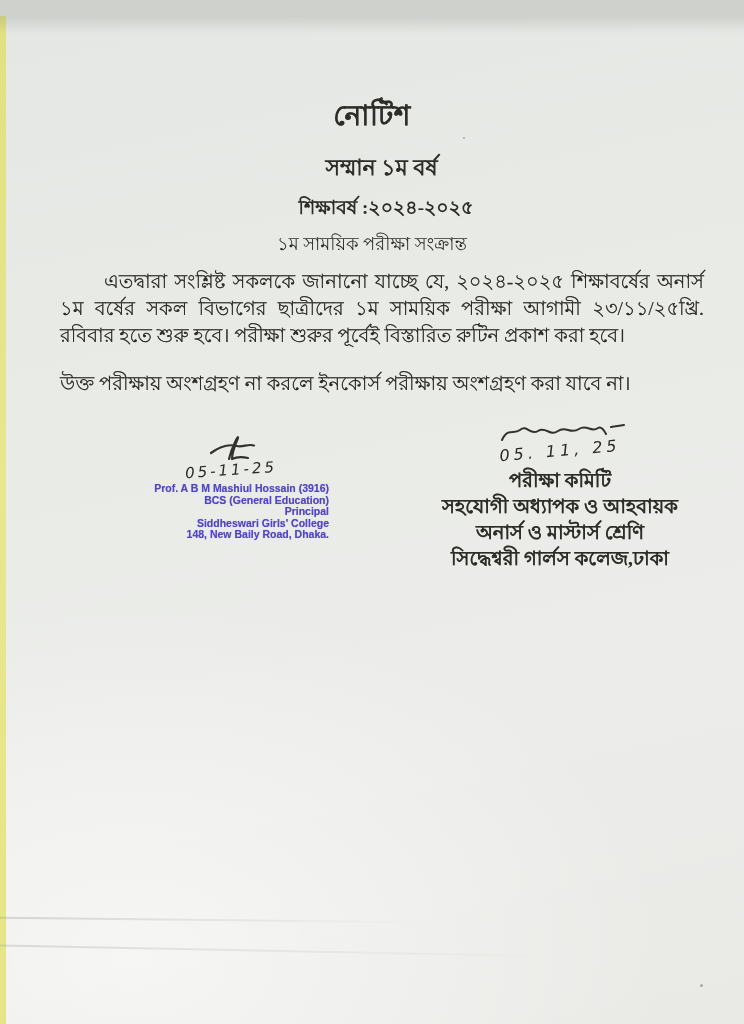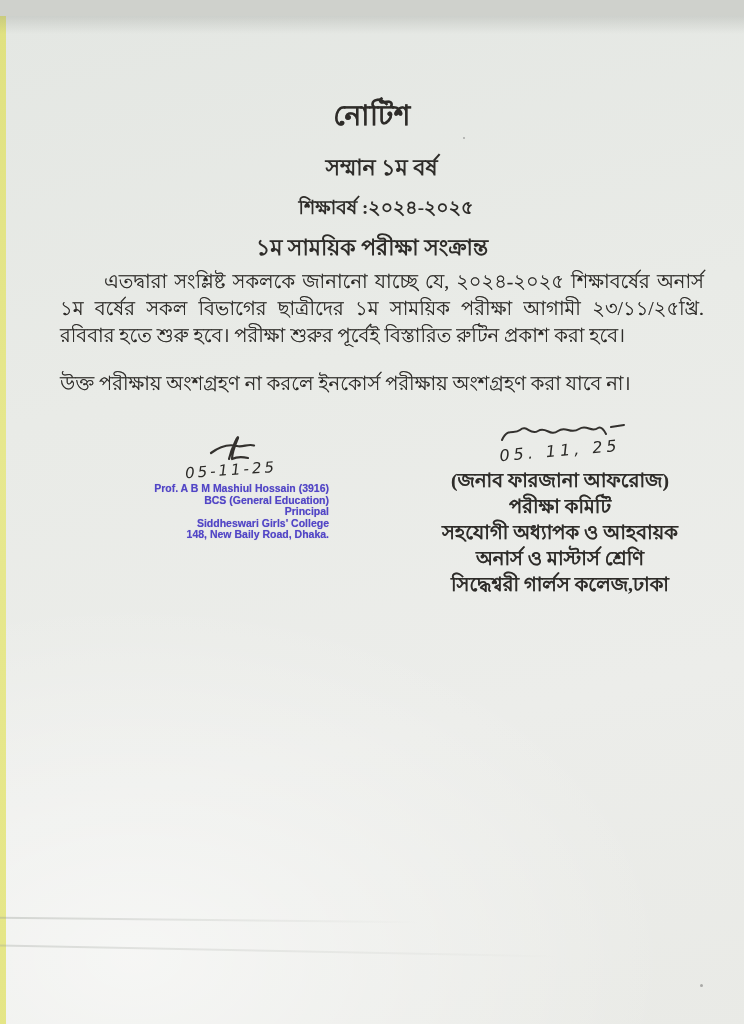--- a/index.html
+++ b/index.html
@@ -43,21 +43,21 @@
   .speck-2 { left: 463px; top: 121px; width: 2px; height: 2px; }
 
   
   .head { position: absolute; top: 78px; left: 0; right: 0; text-align: center; }
   .title {
     font-size: 28px; font-weight: 600; letter-spacing: 0.5px;
     text-shadow: 0 0 0.6px rgba(46,44,41,0.6);
   }
   .sub1 { margin-top: 9px;  font-size: 22px; font-weight: 600; padding-left: 19px; }
   .sub2 { margin-top: 6px;  font-size: 19px; font-weight: 600; padding-left: 28px; }
-  .sub3 { margin-top: 5px;  font-size: 22px; font-weight: 700; }
+  .sub3 { margin-top: 5px;  font-size: 18px; font-weight: 400; }
 
   
   .body-text {
     position: absolute; top: 252px; left: 60px; width: 644px;
     font-size: 19.5px; line-height: 27px; text-align: justify;
     text-shadow: 0 0 0.5px rgba(46,44,41,0.5);
   }
   .body-text p { margin: 0; }
   .para-1 { text-indent: 44px; margin-bottom: 21px !important; }
 
@@ -125,21 +125,20 @@
       <div>148, New Baily Road, Dhaka.</div>
     </div>
   </div>
 
   <div class="sig-right">
     <svg class="ink" width="132" height="30" viewBox="0 0 132 30" aria-hidden="true">
       <path d="M8 23 C14 10 20 18 26 13 C33 7 36 19 44 14 C52 9 56 20 64 14 C72 8 76 18 85 12 C93 7 97 16 104 11 C107 9 110 13 112 17 M117 10 L130 8"></path>
     </svg>
     <div class="hand-date">05. 11, 25</div>
     <div class="bn-lines">
-      <div>(জনাব ফারজানা আফরোজ)</div>
       <div>পরীক্ষা কমিটি</div>
       <div>সহযোগী অধ্যাপক ও আহবায়ক</div>
       <div>অনার্স ও মাস্টার্স শ্রেণি</div>
       <div>সিদ্ধেশ্বরী গার্লস কলেজ,ঢাকা</div>
     </div>
   </div>
 
 </div>
 
 </body></html>

